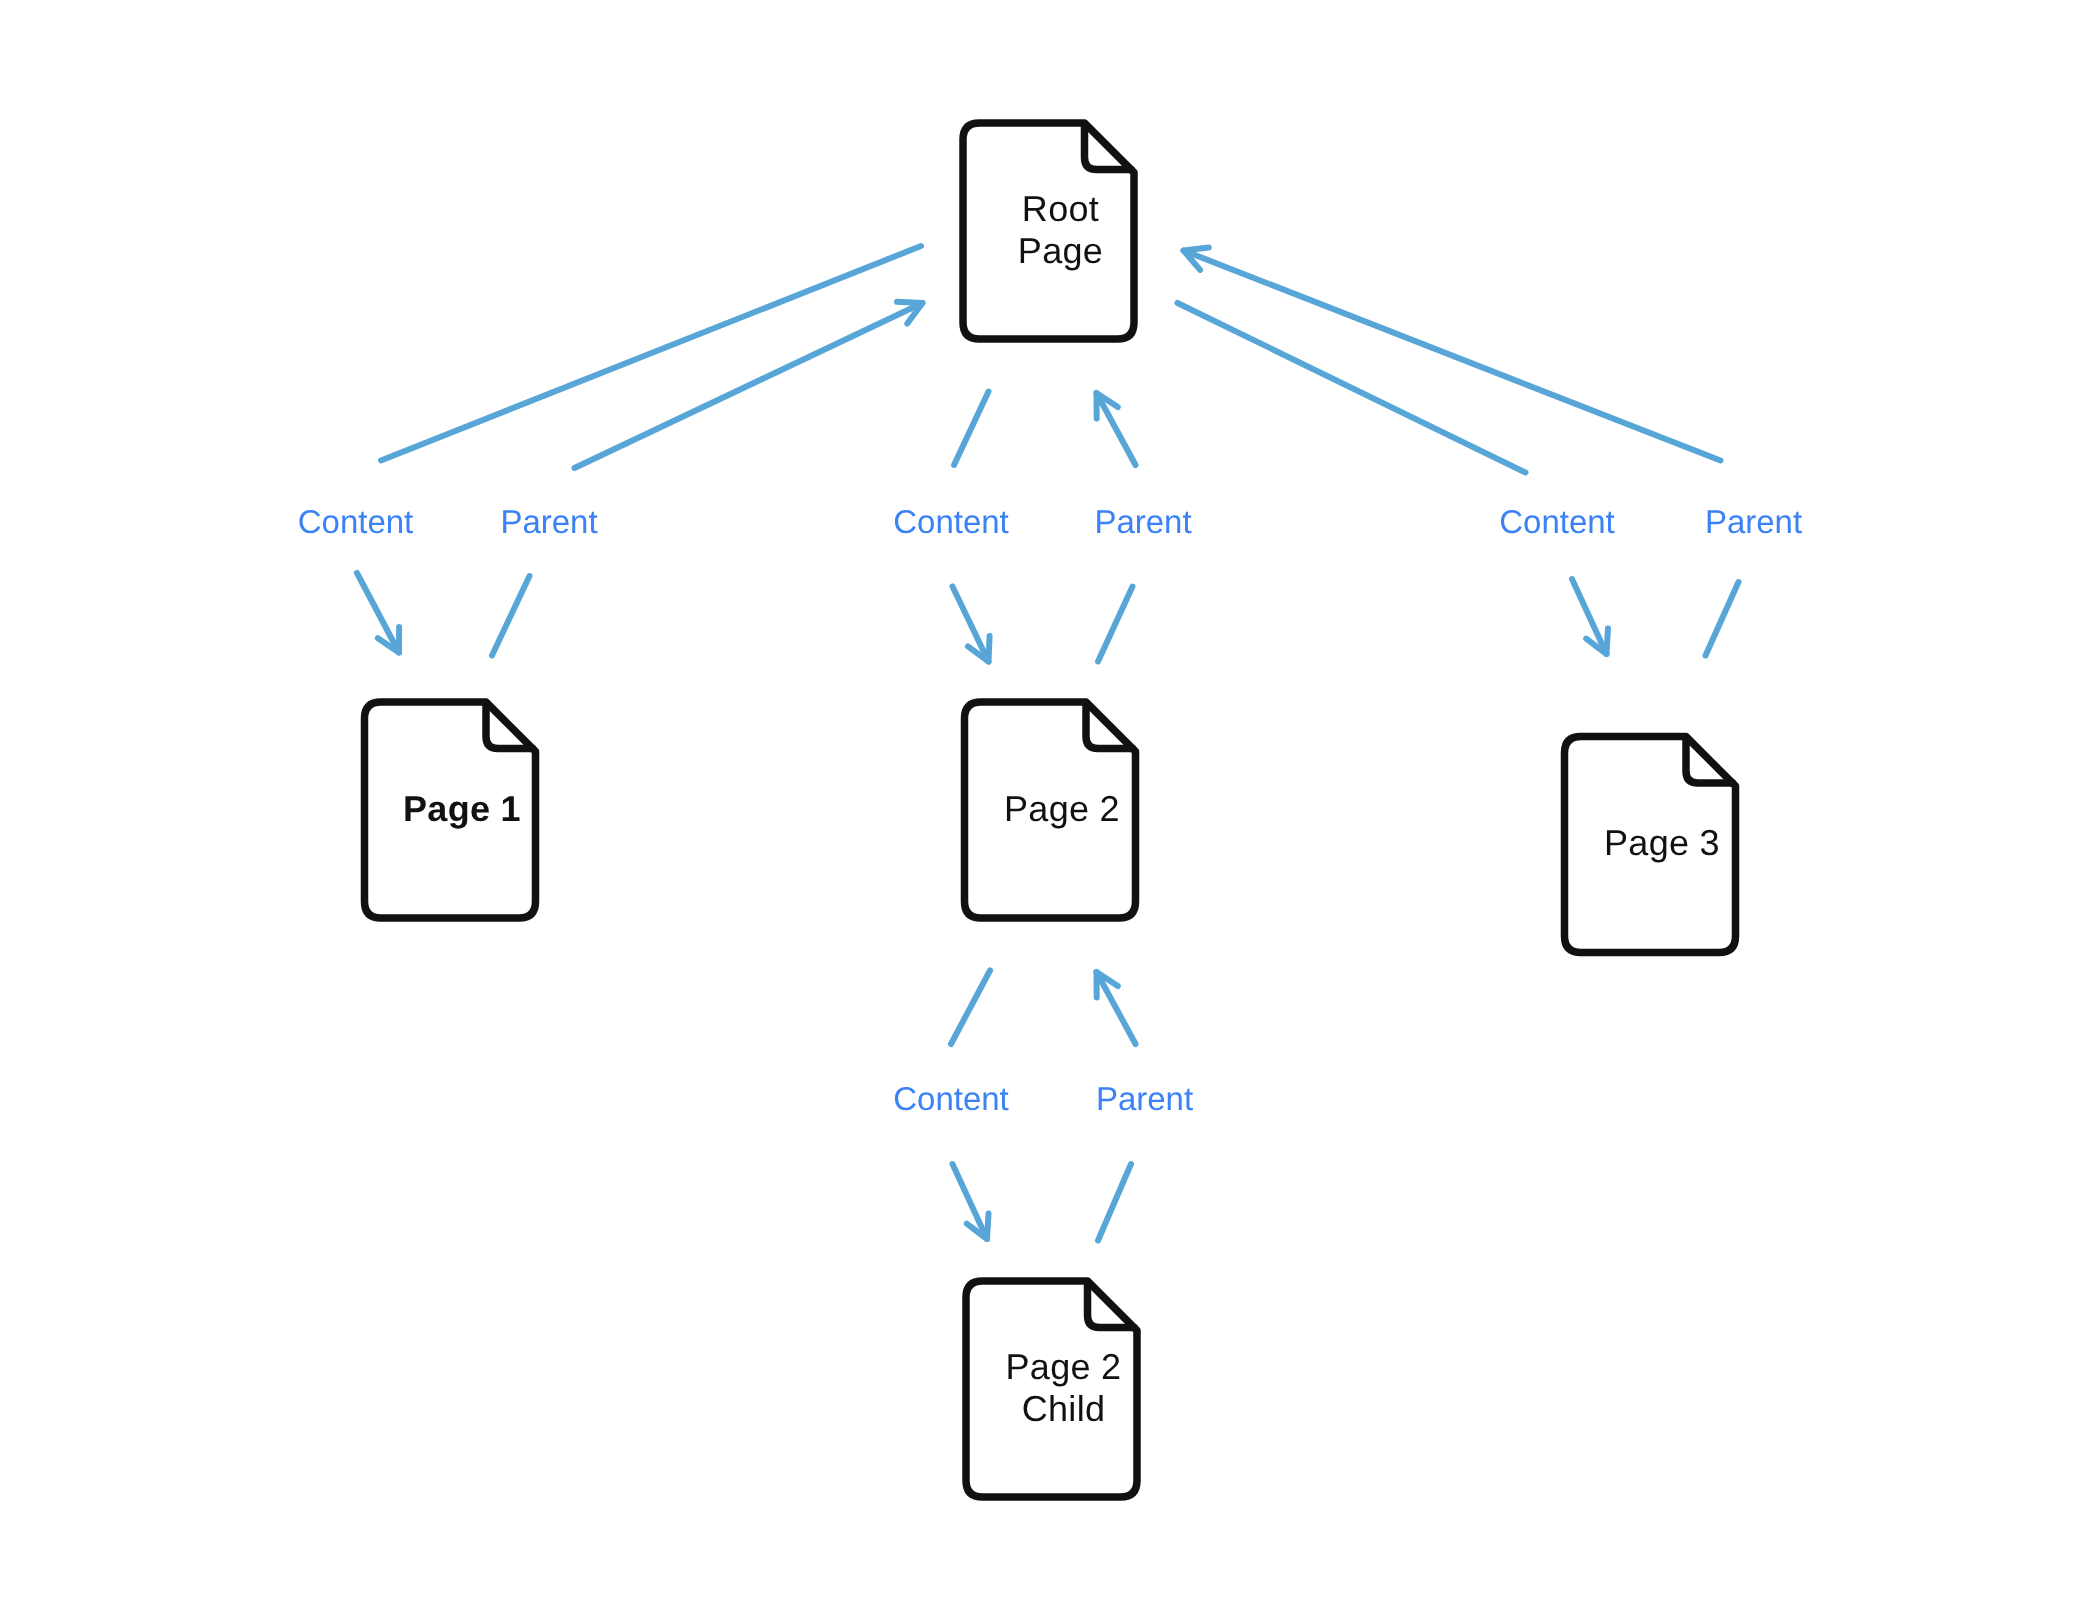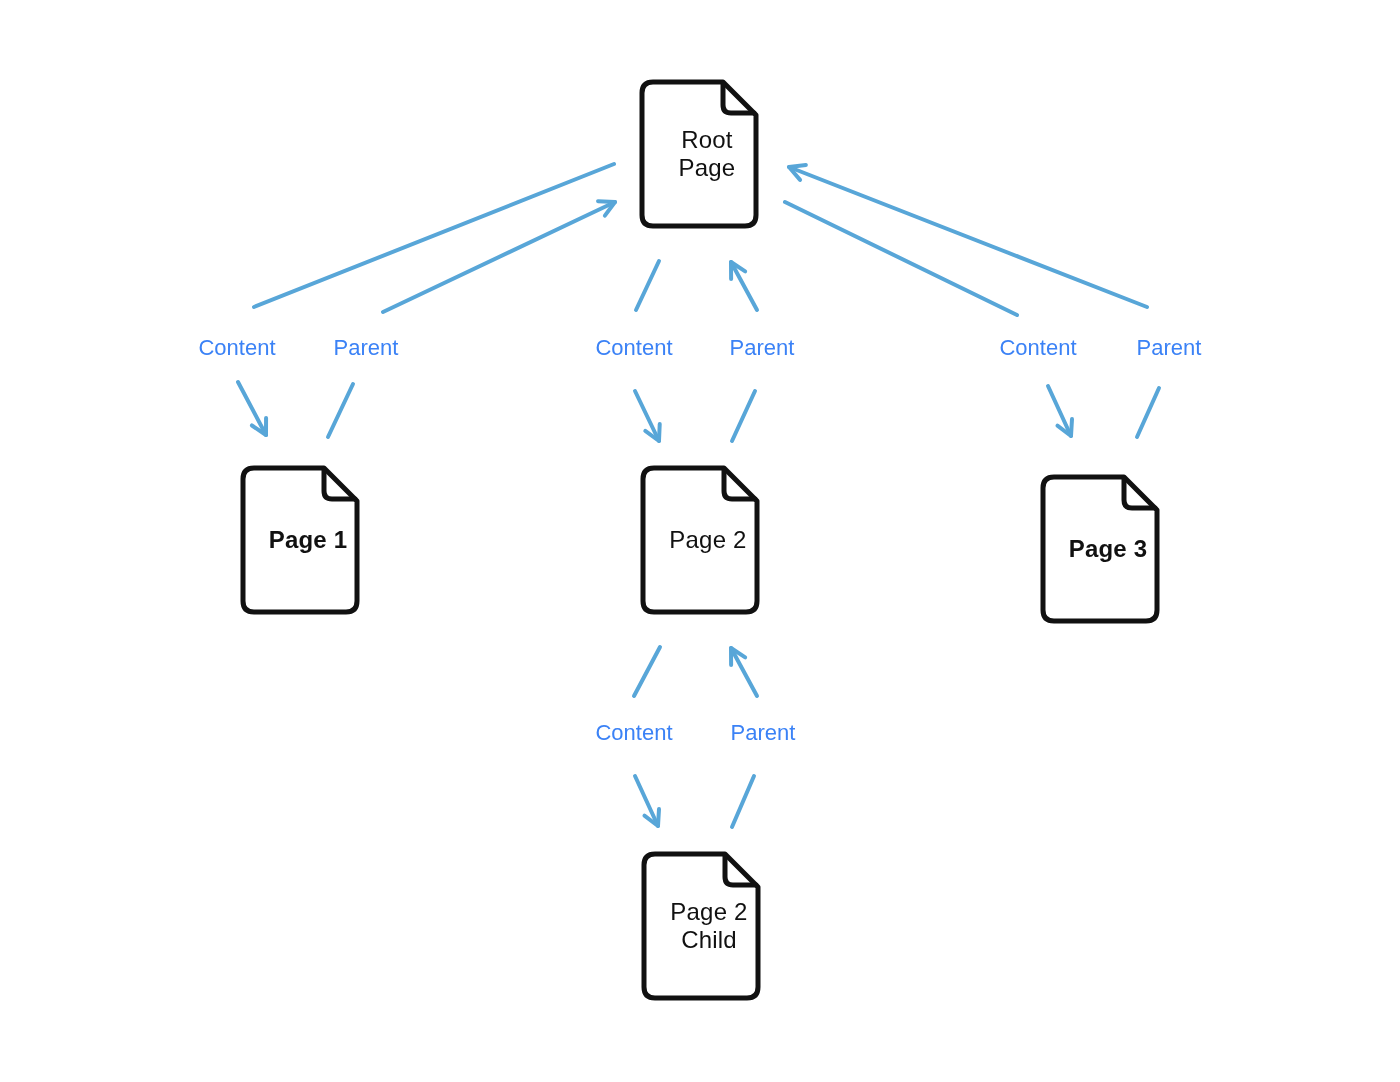--- a/index.html
+++ b/index.html
@@ -113,21 +113,21 @@
   </div>
 
   <div class="node" style="left:640px; top:465px;">
     <svg viewBox="0 0 120 150">
       <path class="sheet" d="M84 3 L14 3 Q3 3 3 14 L3 136 Q3 147 14 147 L106 147 Q117 147 117 136 L117 36 Z"></path>
       <path class="fold" d="M84 4 L84 26 Q84 34 92 34 L115 34"></path>
     </svg>
     <div class="node-label">Page 2</div>
   </div>
 
-  <div class="node" style="left:1040px; top:474px;font-weight:bold;">
+  <div class="node" style="left:1040px; top:488px;">
     <svg viewBox="0 0 120 150">
       <path class="sheet" d="M84 3 L14 3 Q3 3 3 14 L3 136 Q3 147 14 147 L106 147 Q117 147 117 136 L117 36 Z"></path>
       <path class="fold" d="M84 4 L84 26 Q84 34 92 34 L115 34"></path>
     </svg>
     <div class="node-label">Page 3</div>
   </div>
 
   <div class="node" style="left:641px; top:851px;">
     <svg viewBox="0 0 120 150">
       <path class="sheet" d="M84 3 L14 3 Q3 3 3 14 L3 136 Q3 147 14 147 L106 147 Q117 147 117 136 L117 36 Z"></path>

